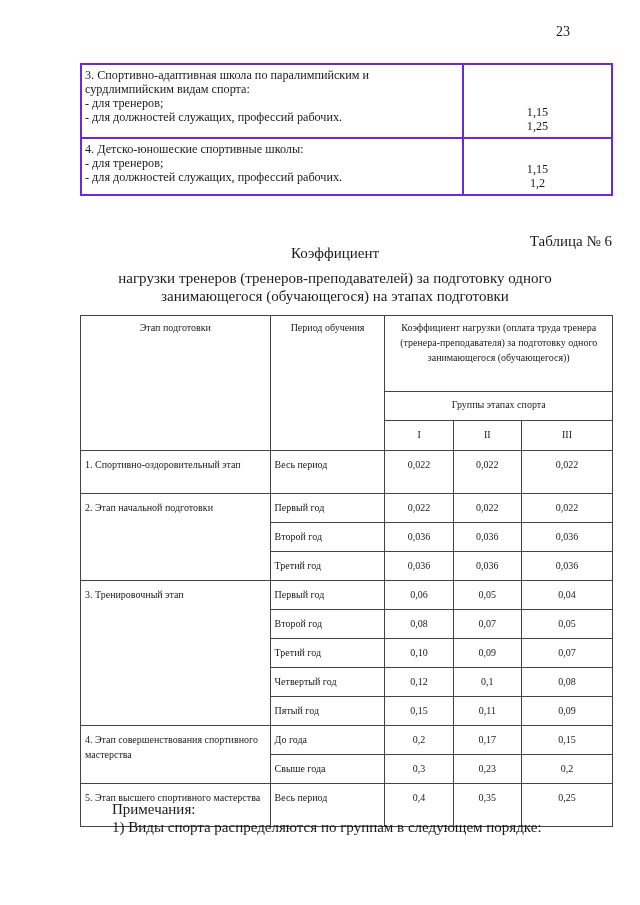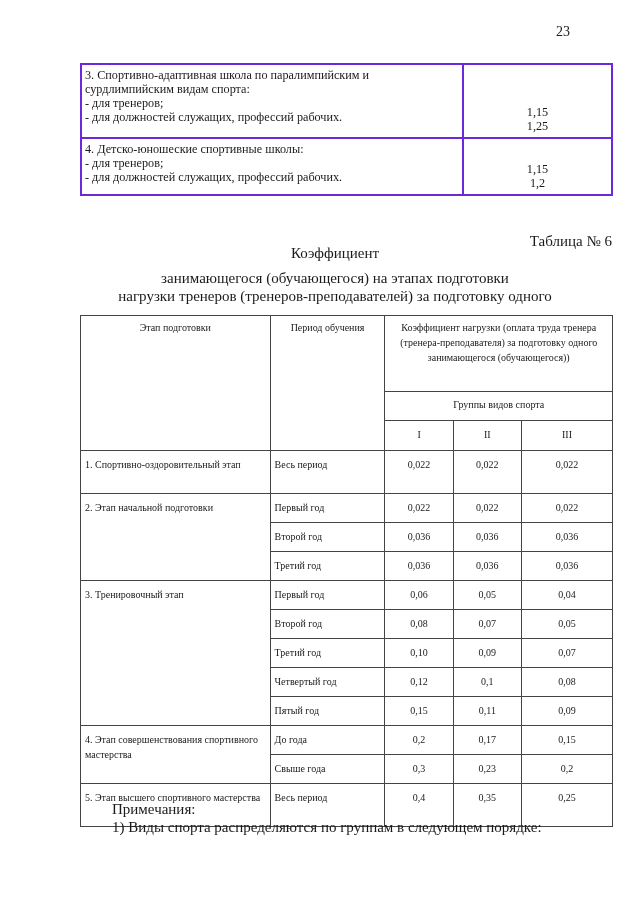--- a/index.html
+++ b/index.html
@@ -87,40 +87,40 @@
       <div>1,2</div>
     </td>
   </tr>
 </tbody>
   </table>
 
 <div class="table-label">Таблица № 6</div>
 
 <div class="title-block">
   <span class="t1">Коэффициент</span>
+  <div>нагрузки тренеров (тренеров-преподавателей) за подготовку одного</div>
   <div>занимающегося (обучающегося) на этапах подготовки</div>
-  <div>нагрузки тренеров (тренеров-преподавателей) за подготовку одного</div>
 </div>
 
 <table class="main-table">
   <colgroup>
     <col class="c-stage">
       <col class="c-period">
       <col class="c-g">
       <col class="c-g">
       <col class="c-g3">
   </colgroup>
   <tbody>
       <tr class="h1">
     <th rowspan="3">Этап подготовки</th>
     <th rowspan="3">Период обучения</th>
     <th colspan="3">Коэффициент нагрузки (оплата труда тренера (тренера-преподавателя) за подготовку одного занимающегося (обучающегося))</th>
   </tr>
   <tr class="h2">
-    <th colspan="3">Группы видов спорта</th>
+    <th colspan="3">Группы этапах спорта</th>
   </tr>
   <tr class="h3">
     <th>I</th>
     <th>II</th>
     <th>III</th>
   </tr>
   </tbody>
     <tbody id="stage-body">
       <tr class="tall">
         <td class="stage" rowspan="1">1. Спортивно-оздоровительный этап</td>

